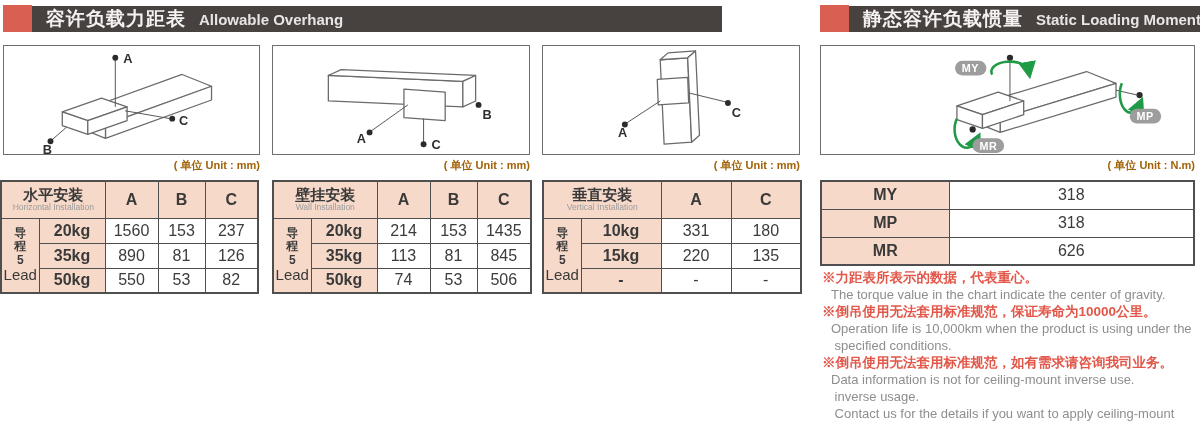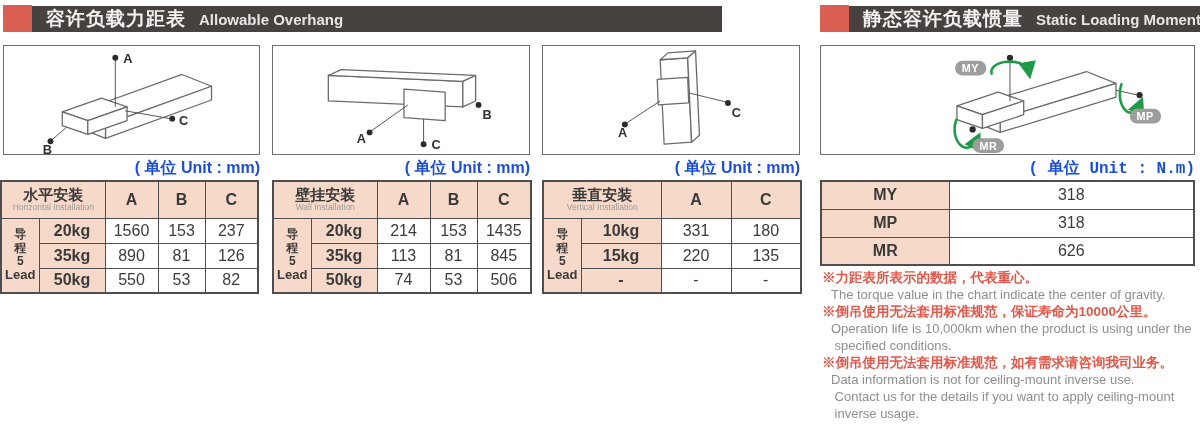--- a/index.html
+++ b/index.html
@@ -12,33 +12,33 @@
   .hdr-bar { position:absolute; top:6px; height:26px; background:#474140;
     display:flex; align-items:center; padding-left:14px; white-space:nowrap; }
   .hdr-zh { color:#f4f2f1; font-size:19px; font-weight:bold; letter-spacing:1px; }
   .hdr-en { color:#e8e6e5; font-size:15px; font-weight:bold; margin-left:13px; }
 
   
   .diag { position:absolute; top:45px; height:110px; border:1.5px solid #6e6e6e; background:#fff; }
   .diag svg { width:100%; height:100%; display:block; }
 
   .unit { position:absolute; top:158px; height:20px; text-align:right;
-    font-size:16px; font-weight:bold; color:#1d4ed8; }
+    font-size:11px; font-weight:bold; color:#a16207; }
 
   
   table.spec { position:absolute; top:180px; border-collapse:collapse; table-layout:fixed; }
   table.spec td, table.spec th { border:1.5px solid #4f4f4f; text-align:center; vertical-align:middle; }
   table.spec { border:2px solid #4f4f4f; }
   .cell-pink { background:#f7d9c9; }
   .th-name { height:37px; line-height:1.05; }
   .th-zh { display:block; font-size:15px; font-weight:bold; color:#3a3a3a; }
   .th-en { display:block; font-size:8.5px; font-weight:normal; color:#9b9b9b; }
   .th-col { font-size:16px; font-weight:600; color:#3a3a3a; }
   td.lead-cell { font-size:12px; font-weight:bold; color:#3a3a3a; line-height:1.1; padding:2px 0; }
-  td.lead-cell .lead-en { font-size:13px; font-weight:bold; display:block; }
+  td.lead-cell .lead-en { font-size:15px; font-weight:normal; display:block; }
   td.lead-cell span { display:block; }
   td.load { font-size:16px; font-weight:600; color:#3a3a3a; height:25px; }
   td.val { font-size:16px; color:#3c3c3c; background:#fff; }
 
   
   table.moment { position:absolute; top:180px; left:820px; width:375px;
     border-collapse:collapse; table-layout:fixed; border:2px solid #4f4f4f; }
   table.moment td { border:1.5px solid #4f4f4f; height:28px; text-align:center; }
   td.m-label { background:#f7d9c9; font-size:16px; font-weight:bold; color:#3a3a3a; width:128px; }
   td.m-val { background:#fff; font-size:16px; color:#3c3c3c; }
@@ -152,21 +152,21 @@
       <circle class="pt" cx="152" cy="85" r="3.2"></circle>
       <path class="grn" d="M 136 74 A 10 15 0 1 0 156 96" marker-end="url(#ah)"></path>
       <rect class="badge" x="152" y="94" width="32" height="15" rx="7.5"></rect>
       <text class="badge-t" x="159" y="105.5">MR</text>
     </svg>
   </div>
 
   <div class="unit" style="left:3px; width:257px;">( 单位 Unit : mm)</div>
   <div class="unit" style="left:272px; width:258px;">( 单位 Unit : mm)</div>
   <div class="unit" style="left:542px; width:258px;">( 单位 Unit : mm)</div>
-  <div class="unit" style="left:820px; width:375px;font-family:Liberation Mono, monospace;">( 单位 Unit : N.m)</div>
+  <div class="unit" style="left:820px; width:375px;">( 单位 Unit : N.m)</div>
 
   <table class="spec" style="left:0; width:257px;">
     <colgroup>
         <col style="width:38px">
         <col style="width:66px">
         <col style="width:53px">
         <col style="width:47px">
         <col style="width:53px">
       </colgroup>
     <tbody>
@@ -309,17 +309,17 @@
     </table>
 
   <div class="notes">
     <div class="note-zh">※力距表所表示的数据，代表重心。</div>
     <div class="note-en">The torque value in the chart indicate the center of gravity.</div>
     <div class="note-zh">※倒吊使用无法套用标准规范，保证寿命为10000公里。</div>
     <div class="note-en">Operation life is 10,000km when the product is using under the</div>
     <div class="note-en"> specified conditions.</div>
     <div class="note-zh">※倒吊使用无法套用标准规范，如有需求请咨询我司业务。</div>
     <div class="note-en">Data information is not for ceiling-mount inverse use.</div>
+    <div class="note-en"> inverse usage.</div>
     <div class="note-en"> Contact us for the details if you want to apply ceiling-mount</div>
-    <div class="note-en"> inverse usage.</div>
   </div>
 
 </div>
 
 </body></html>

